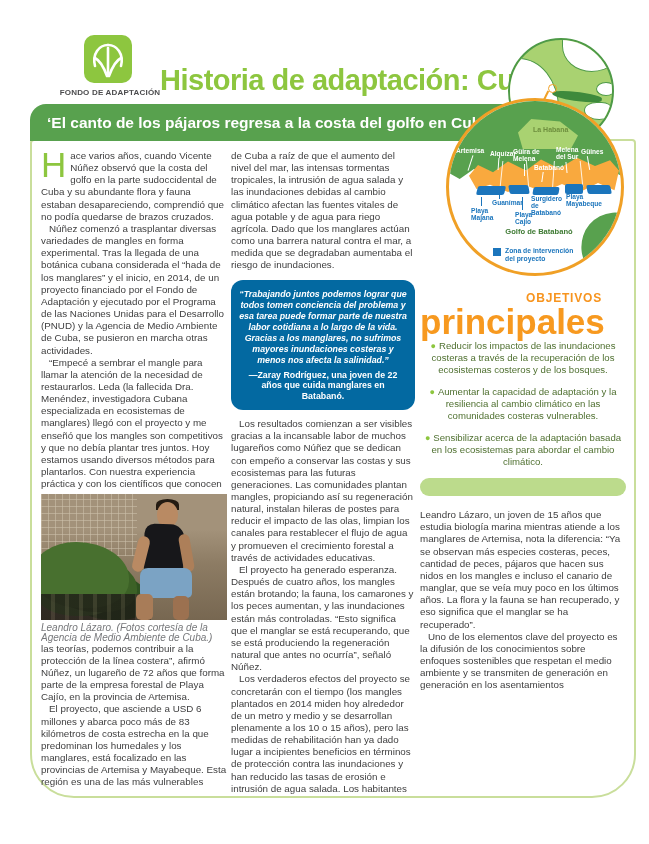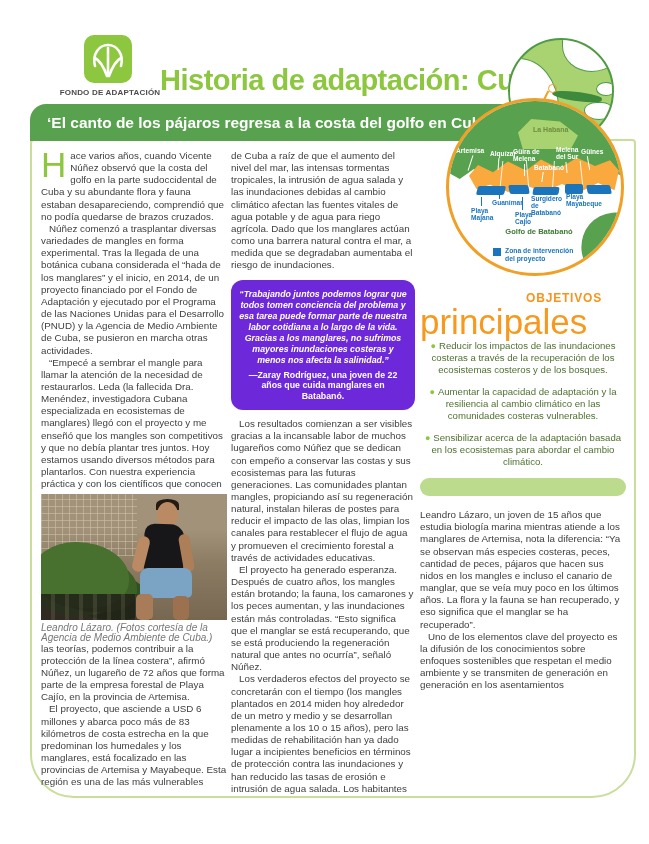--- a/index.html
+++ b/index.html
@@ -39,29 +39,29 @@
   .hair{position:absolute;left:115px;top:5px;width:23px;height:11px;background:#241b12;border-radius:50% 50% 0 0;}
   .torso{position:absolute;left:103px;top:30px;width:40px;height:48px;background:#17171a;border-radius:10px 14px 6px 6px;transform:rotate(2deg);}
   .arm{position:absolute;left:94px;top:42px;width:12px;height:36px;background:#b98a63;border-radius:6px;transform:rotate(14deg);}
   .arm2{position:absolute;left:140px;top:40px;width:11px;height:38px;background:#ad7f59;border-radius:6px;transform:rotate(-10deg);}
   .shorts{position:absolute;left:99px;top:74px;width:52px;height:30px;background:#7ba3c4;border-radius:8px 8px 5px 5px;}
   .leg{position:absolute;left:95px;top:100px;width:17px;height:26px;background:#a87c58;border-radius:5px;}
   .leg2{position:absolute;left:132px;top:102px;width:16px;height:24px;background:#9c7150;border-radius:5px;}
   .caption{font-size:10px;line-height:9.6px;font-style:italic;color:#76777a;margin:0 0 6px 0;}
   
   .quote{border-radius:12px;padding:9px 8px;text-align:center;margin:8px 0;}
-  .q1{background:#6d28d9;color:#fff;}
+  .q1{background:#0369a1;color:#fff;}
   .q1 .qt{font-size:8.8px;line-height:11px;font-weight:bold;font-style:italic;margin:0;}
   .q1 .qa{font-size:8.8px;line-height:10.5px;font-weight:bold;margin:4px 0 0 0;}
   .q2{background:#BCDB8C;margin-top:0;}
   .q2 .qt{font-size:8.8px;line-height:11px;font-weight:bold;font-style:italic;color:#1FA3B1;margin:0;}
   .q2 .qa{font-size:8.8px;line-height:10.5px;font-weight:bold;color:#49761F;margin:4px 0 0 0;}
   
   .obj-kicker{font-size:12px;font-weight:bold;letter-spacing:.8px;color:#F7941E;text-align:right;width:182px;margin:0;}
-  .obj-title{font-size:35px;line-height:36px;color:#F7991F;font-weight:400;letter-spacing:0;margin:0 0 10px 0;}
+  .obj-title{font-size:35px;line-height:36px;color:#F7991F;font-weight:700;letter-spacing:0;margin:0 0 10px 0;}
   .obj-list{list-style:none;margin:0;padding:0;}
   .obj-list li{font-size:9.6px;line-height:12px;color:#4F7030;margin:0 0 10px 0;text-align:center;}
   .obj-list .dot{color:#8DC63F;font-size:9px;margin-right:3px;}
   
   .globe{position:absolute;left:508px;top:38px;width:106px;height:106px;border-radius:50%;
          background:#A9D271;border:2.5px solid #4E9A47;box-sizing:border-box;overflow:hidden;z-index:2;}
   .land-w{position:absolute;background:#fff;border:1.5px solid #4E9A47;}
   .lw1{left:-28px;top:18px;width:75px;height:95px;border-radius:40% 60% 55% 40%;}
   .lw2{left:52px;top:-22px;width:60px;height:52px;border-radius:45% 40% 60% 55%;}
   .lw3{left:74px;top:62px;width:26px;height:16px;border-radius:50% 40% 50% 60%;}

